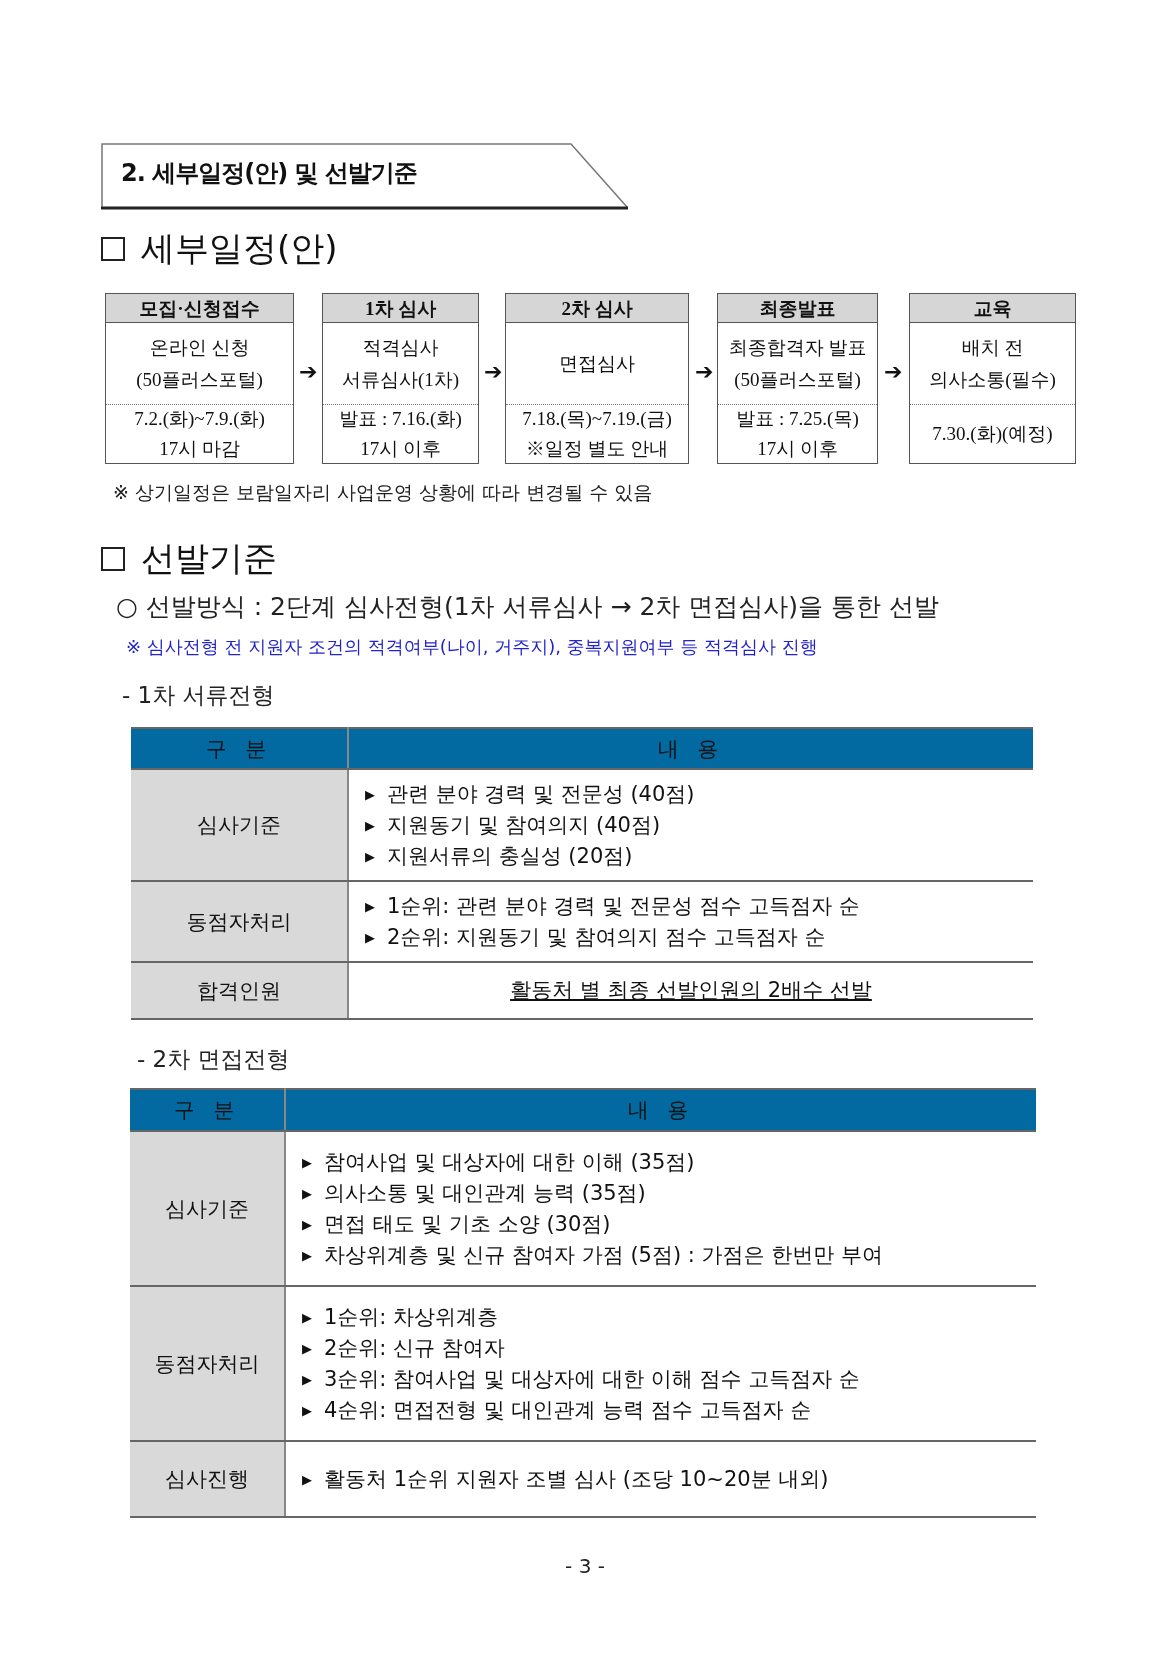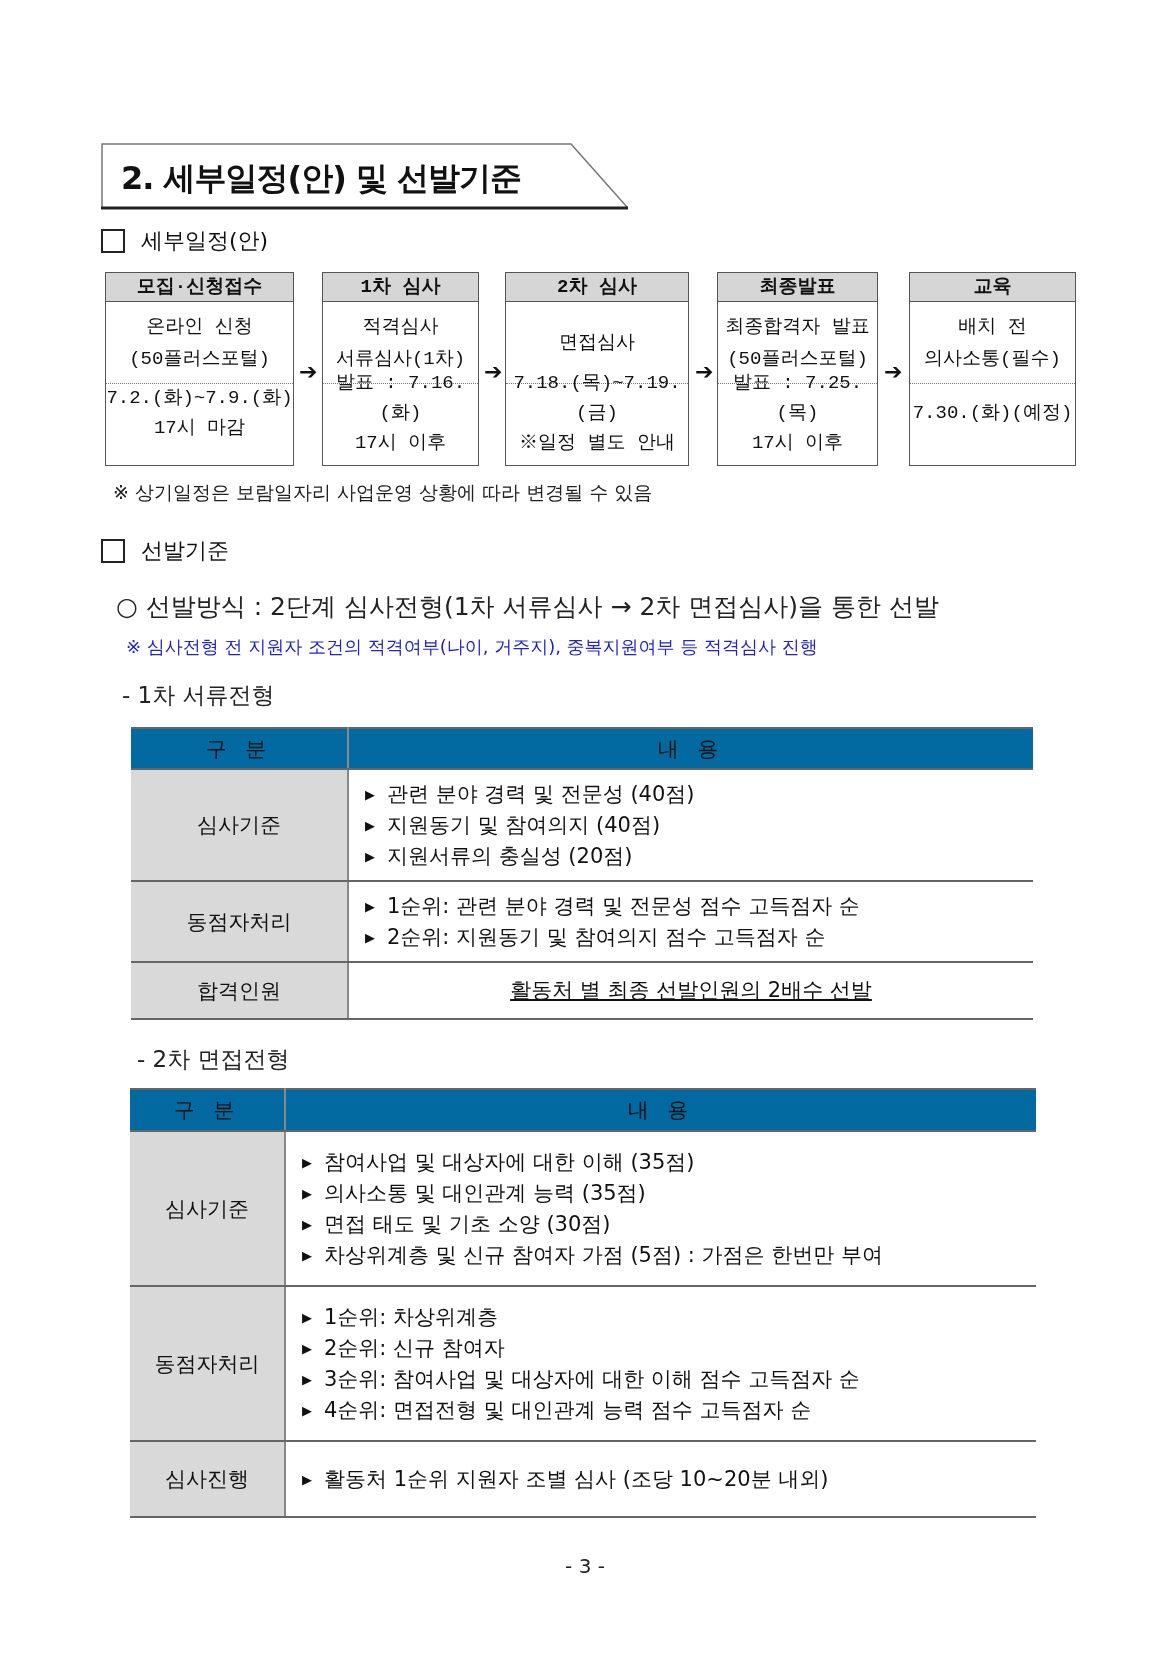--- a/index.html
+++ b/index.html
@@ -2,27 +2,27 @@
 <html><head>
 <meta charset="utf-8">
 <style>
   * { box-sizing: border-box; margin: 0; padding: 0; }
   html, body { width: 1170px; height: 1654px; background: #ffffff; }
   body { position: relative; font-family: "DejaVu Sans", "Liberation Sans", sans-serif; color: #111; overflow: hidden; }
 
   
   .banner { position: absolute; left: 101px; top: 143px; width: 527px; height: 67px; }
   .banner svg { position: absolute; left: 0; top: 0; }
-  .banner-text { position: absolute; left: 20px; top: 14px; font-size: 32px; font-weight: bold; letter-spacing: -1px; color: #111; font-family: "DejaVu Sans", sans-serif; }
+  .banner-text { position: absolute; left: 20px; top: 14px; font-size: 24px; font-weight: bold; letter-spacing: -1px; color: #111; font-family: "DejaVu Sans", sans-serif; }
 
-  .heading { position: absolute; font-size: 22px; color: #111; display: flex; align-items: center; }
+  .heading { position: absolute; font-size: 34px; color: #111; display: flex; align-items: center; }
   .checkbox-box { display: inline-block; width: 24px; height: 24px; border: 2px solid #222; margin-right: 16px; }
 
   
-  .sched-box { position: absolute; top: 272px; height: 194px; border: 1px solid #555; background: #fff; font-family: Liberation Mono, monospace; }
+  .sched-box { position: absolute; top: 293px; height: 171px; border: 1px solid #555; background: #fff; font-family: Liberation Serif, serif; }
   .sched-head { height: 29px; background: #d6d6d6; border-bottom: 1px solid #555; text-align: center; font-size: 19px; font-weight: bold; line-height: 29px; }
   .sched-mid { height: 82px; display: flex; flex-direction: column; justify-content: center; align-items: center; font-size: 19px; line-height: 32px; border-bottom: 1px dotted #777; text-align: center; }
   .sched-bot { height: 58px; display: flex; flex-direction: column; justify-content: center; align-items: center; font-size: 19px; line-height: 30px; text-align: center; }
   .arrow { position: absolute; font-size: 22px; font-weight: bold; color: #111; top: 359px; }
 
   .note { position: absolute; font-size: 19px; color: #222; }
   .blue { color: #2323c8; }
 
   
   table.crit { position: absolute; border-collapse: collapse; font-size: 21px; }

